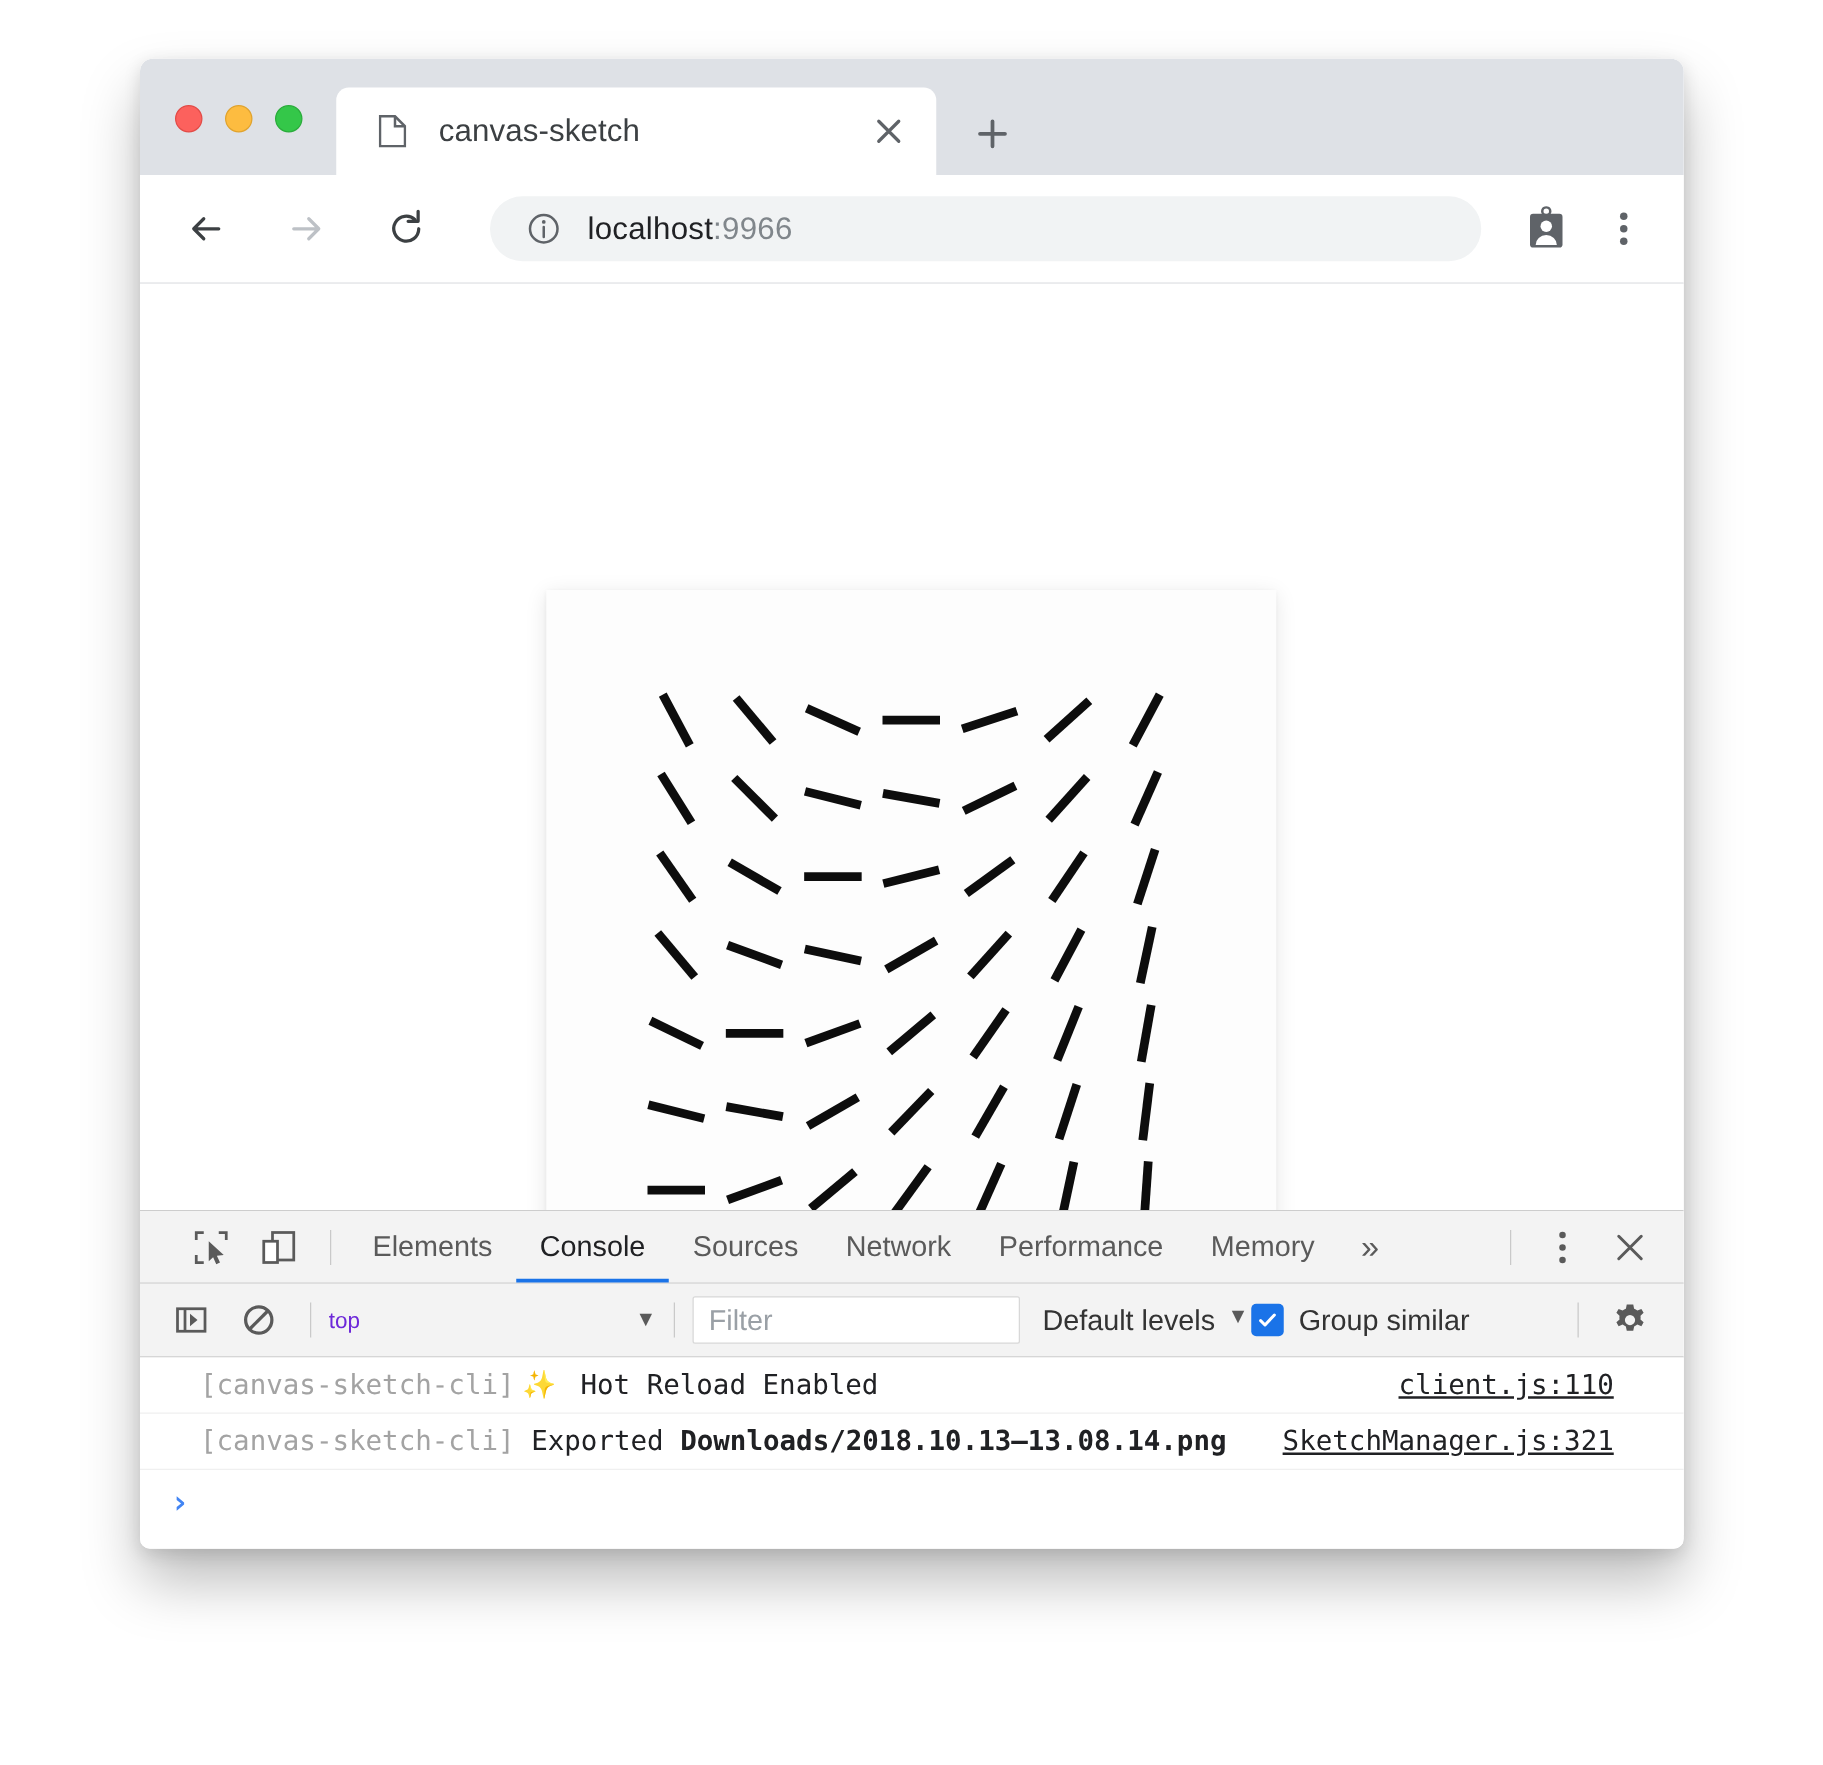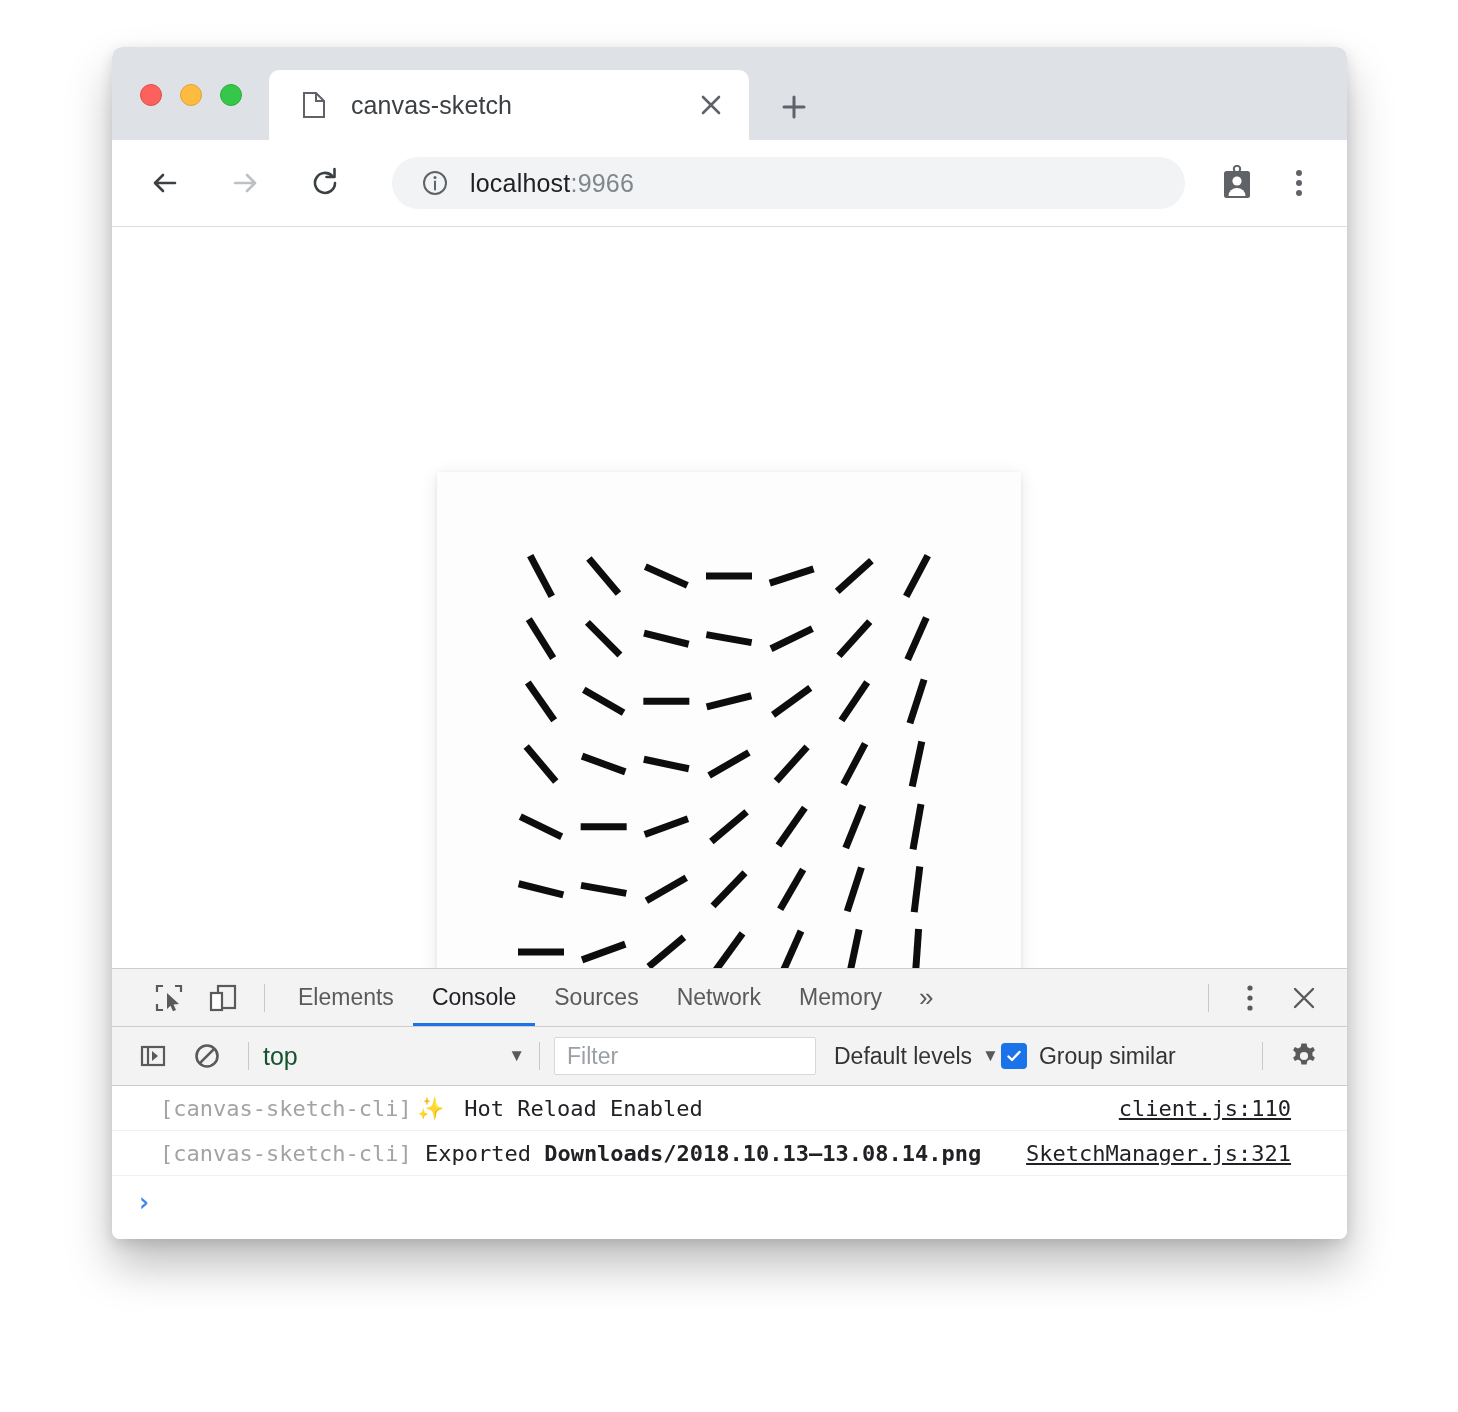--- a/index.html
+++ b/index.html
@@ -225,38 +225,38 @@
     border-bottom: 1px solid #cdcdcd;
     padding-left: 14px;
   }
   .ctx-select {
     display: flex;
     align-items: center;
     width: 262px;
     height: 38px;
     flex: none;
   }
-  .ctx-label { font-size: 25px; color: #14532d; }
+  .ctx-label { font-size: 18px; color: #6d28d9; }
   .ctx-caret { margin-left: auto; font-size: 17px; color: #5a5a5a; }
   .filter-input {
     width: 262px;
     height: 38px;
     background: #ffffff;
     border: 1px solid #d8d8d8;
     border-radius: 2px;
     font-size: 23px;
     color: #202124;
     padding: 12px 12px;
     box-sizing: border-box;
     font-family: "Liberation Sans", sans-serif;
     flex: none;
   }
   .filter-input::placeholder { color: #9aa0a6; }
   .levels {
-    display: flex; align-items: center;
+    display: flex; align-items: flex-start;
     margin-left: 18px;
     font-size: 23px; color: #333;
     white-space: nowrap;
   }
   .levels .caret { margin-left: 10px; font-size: 17px; color: #5a5a5a; }
   .group-similar {
     display: flex; align-items: center;
     margin-left: 2px;
     white-space: nowrap;
   }
@@ -463,20 +463,21 @@
             <rect x="10" y="3" width="17" height="22" fill="none" stroke="#5a5a5a" stroke-width="2.2"></rect>
             <rect x="3" y="10" width="11" height="17" fill="#ffffff" stroke="#5a5a5a" stroke-width="2.2"></rect>
           </svg>
         </div>
         <div class="dt-sep"></div>
 
         <div class="dt-tab">Elements</div>
         <div class="dt-tab active">Console</div>
         <div class="dt-tab">Sources</div>
         <div class="dt-tab">Network</div>
+        <div class="dt-tab">Performance</div>
         <div class="dt-tab">Memory</div>
         <div class="dt-more">»</div>
 
         <div class="dt-tabbar-right">
           <div class="dt-sep"></div>
           <div class="dt-icon-btn">
             <svg width="24" height="30" viewBox="0 0 24 30">
               <circle cx="12" cy="5" r="2.6" fill="#5a5a5a"></circle>
               <circle cx="12" cy="15" r="2.6" fill="#5a5a5a"></circle>
               <circle cx="12" cy="25" r="2.6" fill="#5a5a5a"></circle>

